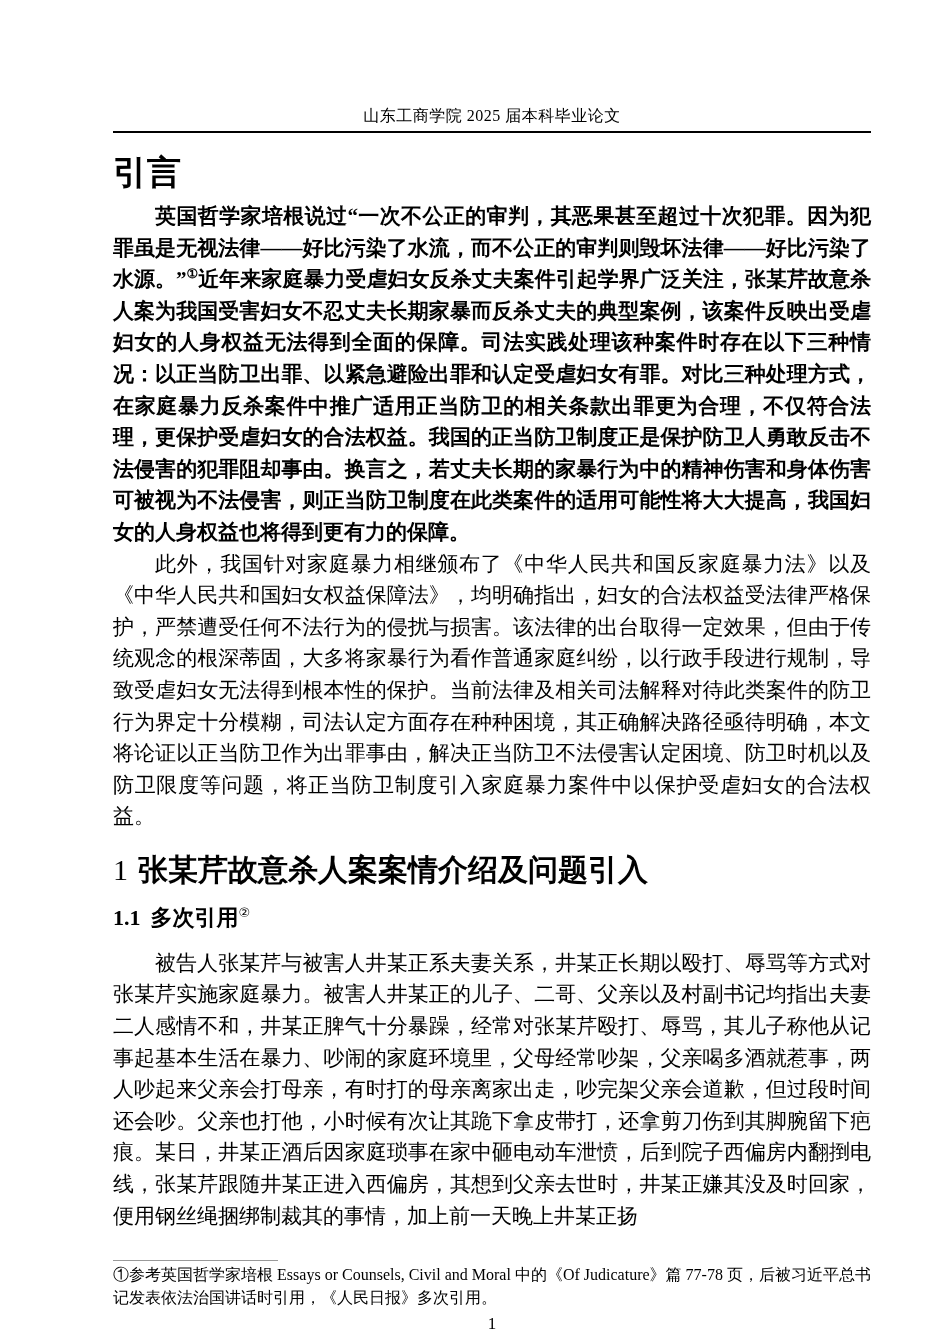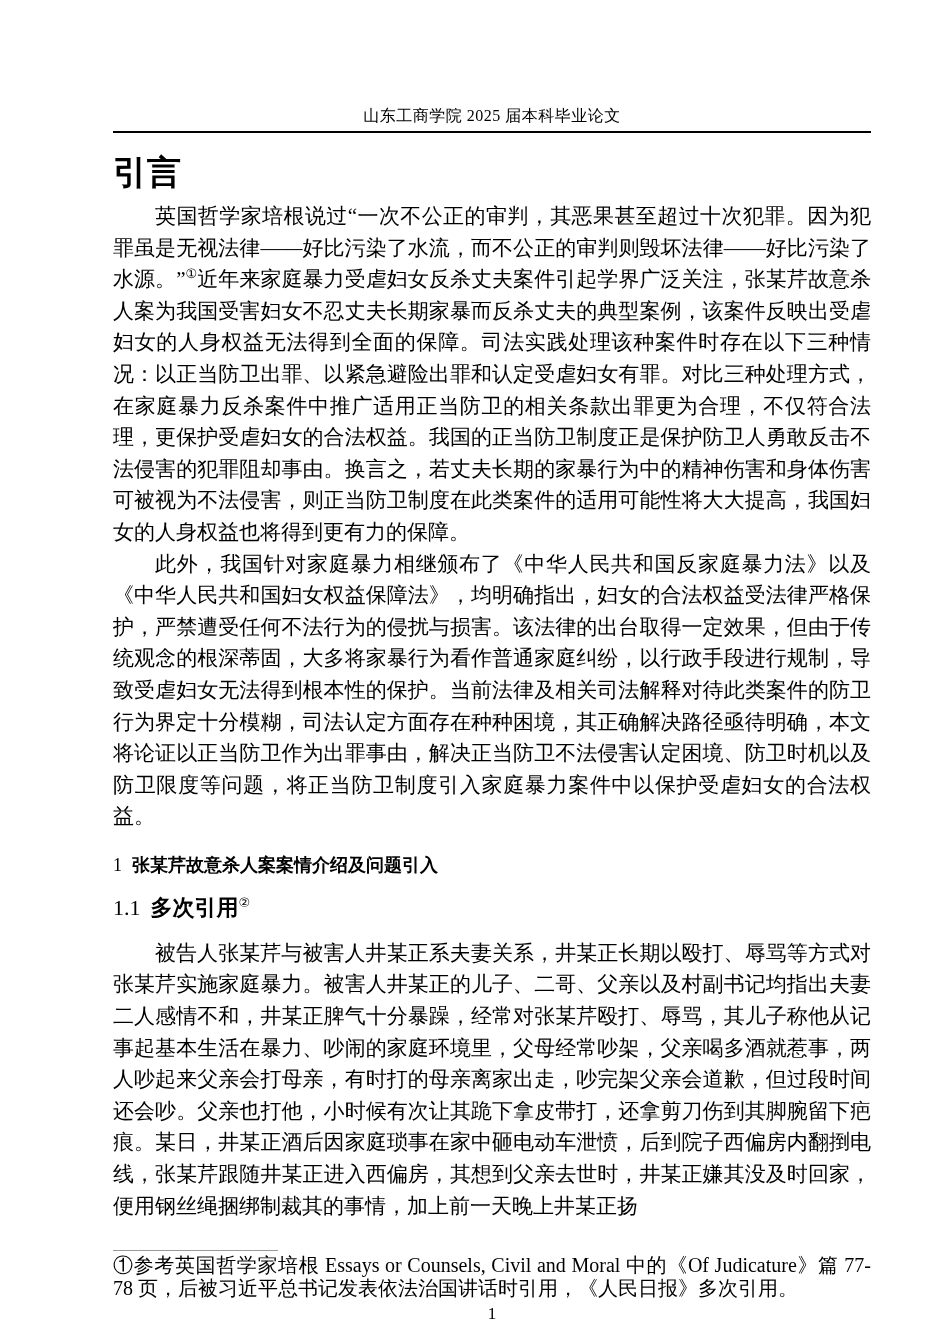--- a/index.html
+++ b/index.html
@@ -39,63 +39,63 @@
     font-size: 21px;
     line-height: 31.6px;
     text-align: justify;
     text-indent: 2em;
   }
   p.body-para sup {
     font-size: 13px;
     line-height: 0;
     vertical-align: super;
   }
-  #intro-para-1 { margin-top: 11px; }
+  #intro-para-1 { margin-top: 11px; font-weight: bold; }
   #intro-para-2 { margin-top: 0; }
   h2.section-title {
     margin-top: 17px;
-    font-size: 18px;
-    line-height: 30px;
+    font-size: 30px;
+    line-height: 40px;
     font-family: "Liberation Sans", "DejaVu Sans", sans-serif;
     font-weight: bold;
   }
   h2.section-title .sec-num {
     font-family: "Liberation Serif", "DejaVu Serif", serif;
     font-weight: normal;
     margin-right: 10px;
   }
   h3.subsection-title {
     margin-top: 14px;
     font-size: 22px;
     line-height: 28px;
     font-family: "Liberation Sans", "DejaVu Sans", sans-serif;
     font-weight: bold;
   }
   h3.subsection-title .sec-num {
     font-family: "Liberation Serif", "DejaVu Serif", serif;
-    font-weight: normal;
+    font-weight: bold;
     margin-right: 10px;
   }
   h3.subsection-title sup {
     font-size: 13px;
     line-height: 0;
     vertical-align: super;
     font-weight: normal;
   }
   #case-para-1 { margin-top: 16px; }
   .footnote-block { margin-top: 28px; }
   .footnote-rule {
     border: 0;
     border-top: 1.5px solid #999;
     width: 165px;
     height: 0;
     margin-left: 0;
   }
   .footnote {
-    font-size: 20px;
+    font-size: 16px;
     line-height: 22.5px;
     text-align: justify;
     margin-top: 3px;
   }
   .page-number {
     margin-top: 5px;
     text-align: center;
     font-size: 17px;
     line-height: 20px;
   }

